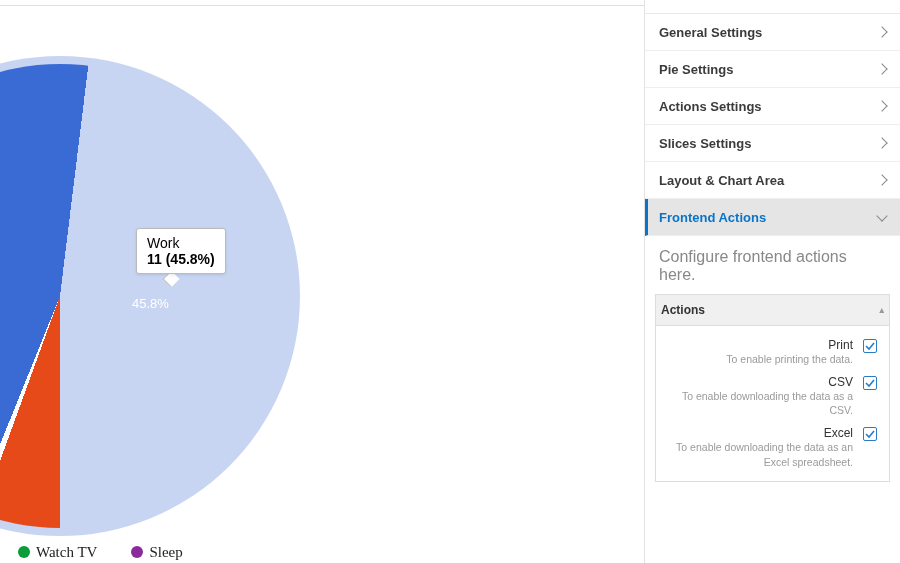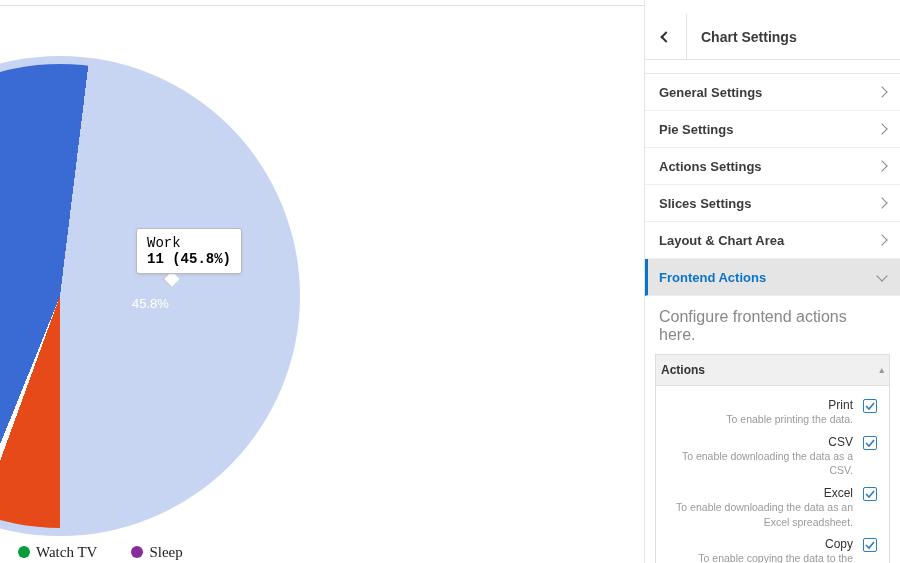--- a/index.html
+++ b/index.html
@@ -3,21 +3,21 @@
 <meta charset="utf-8">
 <style>
   * { box-sizing: border-box; margin: 0; padding: 0; }
   body { font-family: -apple-system, "Segoe UI", Arial, sans-serif; width: 900px; height: 563px; overflow: hidden; background: #fff; position: relative; }
   .top-border { position: absolute; top: 5px; left: 0; right: 0; height: 1px; background: #e0e0e0; }
   .main { position: absolute; left: 0; top: 6px; bottom: 0; right: 256px; overflow: hidden; }
   .chart-area { position: absolute; top: 50px; left: -180px; width: 480px; height: 480px; }
   .pie-ring { position: absolute; inset: 0; border-radius: 50%; background: #c8d5f2; }
   .pie-slice { position: absolute; inset: 8px; border-radius: 50%; background: conic-gradient(from 180deg, #e64a19 0deg 20deg, #fff 20deg 22deg, #3a6ad4 22deg 187deg, #c8d5f2 187deg 360deg); }
   .pct-label { position: absolute; color: #fff; font-size: 13px; }
-  .tooltip { position: absolute; background: #fff; border: 1px solid #bbb; border-radius: 3px; padding: 6px 10px; font-family: Liberation Mono, monospace; font-size: 14px; box-shadow: 0 1px 3px rgba(0,0,0,.1); }
+  .tooltip { position: absolute; background: #fff; border: 1px solid #bbb; border-radius: 3px; padding: 6px 10px; font-family: Liberation Sans, sans-serif; font-size: 14px; box-shadow: 0 1px 3px rgba(0,0,0,.1); }
   .tooltip-ptr { position: absolute; width: 12px; height: 12px; background: #fff; border-left: 1px solid #bbb; border-bottom: 1px solid #bbb; transform: rotate(45deg); }
   .legend { position: absolute; bottom: 0; left: 18px; right: 0; height: 22px; display: flex; gap: 34px; align-items: center; font-family: Georgia, serif; font-size: 15px; color: #222; overflow: hidden; }
   .legend-item { display: flex; align-items: center; gap: 6px; }
   .legend-dot { width: 12px; height: 12px; border-radius: 50%; }
   .sidebar { position: absolute; right: 0; top: 0; bottom: 0; width: 256px; background: #fff; border-left: 1px solid #e3e3e3; font-size: 13px; color: #333; }
   .sb-header { display: flex; align-items: center; height: 46px; border-bottom: 1px solid #e3e3e3; margin-top: 14px; }
   .sb-back { width: 42px; height: 100%; display: flex; align-items: center; justify-content: center; border-right: 1px solid #e3e3e3; cursor: pointer; }
   .sb-title { padding-left: 14px; font-weight: 600; color: #3b3b3b; font-size: 14px; }
   .sb-gap { height: 14px; border-bottom: 1px solid #e8e8e8; }
   .sb-row { display: flex; align-items: center; justify-content: space-between; height: 37px; padding: 0 14px; border-bottom: 1px solid #eee; cursor: pointer; font-weight: 600; color: #3b3b3b; }
@@ -59,26 +59,20 @@
       <span>Watch TV</span>
     </div>
     <div class="legend-item">
       <span class="legend-dot" style="background:#8a2b9c;"></span>
       <span>Sleep</span>
     </div>
   </div>
 </div>
 
 <div class="sidebar">
-  <div class="sb-header">
-    <div class="sb-back">
-      <span class="back-icon"></span>
-    </div>
-    <div class="sb-title">Chart Settings</div>
-  </div>
   <div class="sb-gap"></div>
   <div class="sb-row">
     <span>General Settings</span>
     <span class="chev"></span>
   </div>
   <div class="sb-row">
     <span>Pie Settings</span>
     <span class="chev"></span>
   </div>
   <div class="sb-row">
@@ -131,26 +125,15 @@
         <div class="opt-left">
           <div class="opt-title">Excel</div>
           <div class="opt-desc">To enable downloading the data as an Excel spreadsheet.</div>
         </div>
         <div class="cb">
             <svg viewBox="0 0 10 10">
               <path d="M1 5 L4 8 L9 2" stroke="#2a7cc7" stroke-width="1.6" fill="none"></path>
             </svg>
           </div>
       </div>
-      <div class="opt">
-        <div class="opt-left">
-          <div class="opt-title">Copy</div>
-          <div class="opt-desc">To enable copying the data to the clipboard.</div>
-        </div>
-        <div class="cb">
-            <svg viewBox="0 0 10 10">
-              <path d="M1 5 L4 8 L9 2" stroke="#2a7cc7" stroke-width="1.6" fill="none"></path>
-            </svg>
-          </div>
-      </div>
     </div>
   </div>
 </div>
 
 </body></html>

